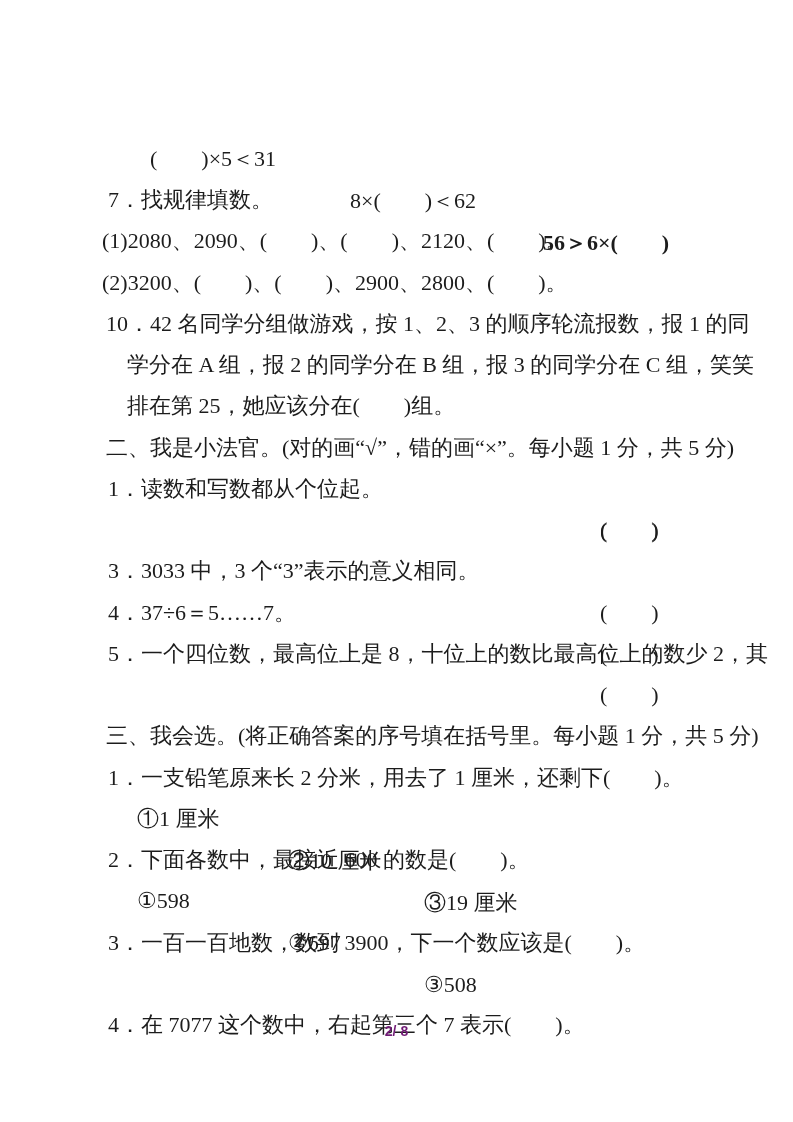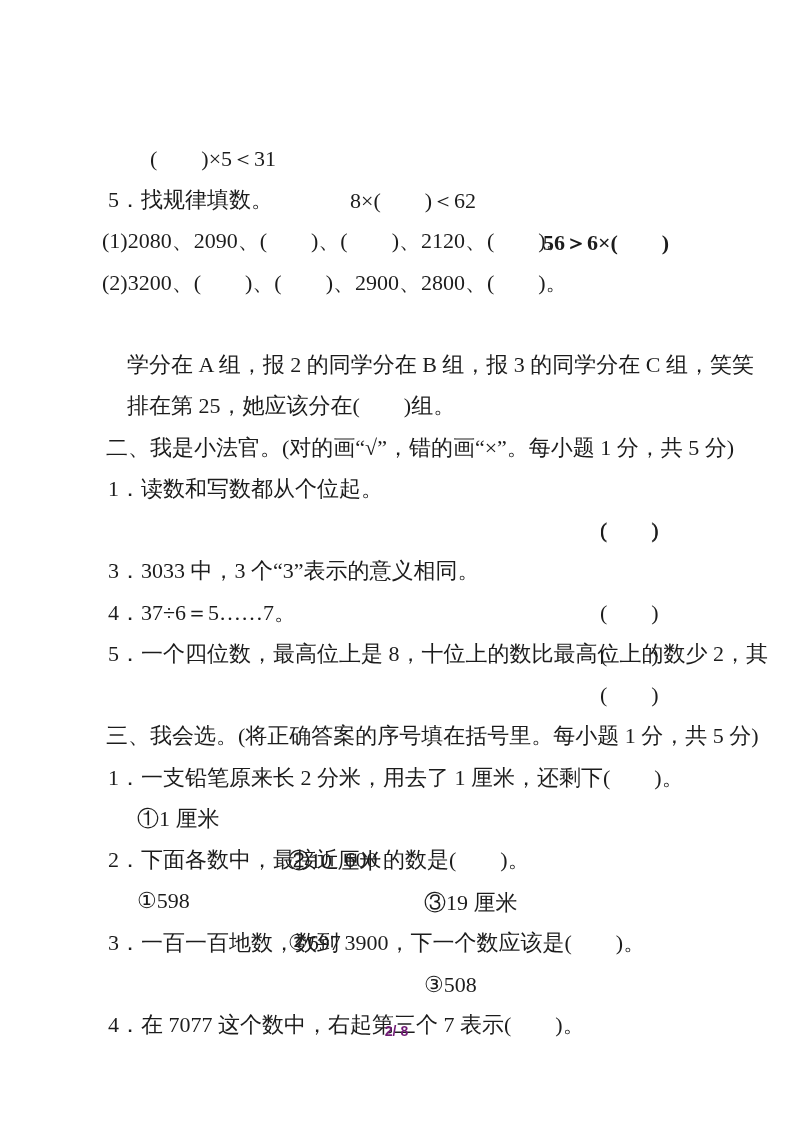--- a/index.html
+++ b/index.html
@@ -38,29 +38,32 @@
 
 <div class="page">
 
   <div class="line" style="top:96px">
     <span class="txt seg1">(　　)×5＜31</span>
     <span class="txt seg2">8×(　　)＜62</span>
     <span class="txt seg3">56＞6×(　　)</span>
   </div>
 
   <div class="line" style="top:137px">
-    <span class="txt ind-q">5．找规律填数。</span>
+    <span class="txt ind-q">7．找规律填数。</span>
   </div>
   <div class="line" style="top:178px">
     <span class="txt ind-sub">(1)2080、2090、(　　)、(　　)、2120、(　　)。</span>
   </div>
   <div class="line" style="top:220px">
     <span class="txt ind-sub">(2)3200、(　　)、(　　)、2900、2800、(　　)。</span>
   </div>
 
+  <div class="line" style="top:261px">
+    <span class="txt ind-q10">10．42 名同学分组做游戏，按 1、2、3 的顺序轮流报数，报 1 的同</span>
+  </div>
   <div class="line" style="top:302px">
     <span class="txt ind-cont">学分在 A 组，报 2 的同学分在 B 组，报 3 的同学分在 C 组，笑笑</span>
   </div>
   <div class="line" style="top:343px">
     <span class="txt ind-cont">排在第 25，她应该分在(　　)组。</span>
   </div>
 
   <div class="line" style="top:385px">
     <span class="txt ind-q10">二、我是小法官。(对的画“√”，错的画“×”。每小题 1 分，共 5 分)</span>
   </div>

